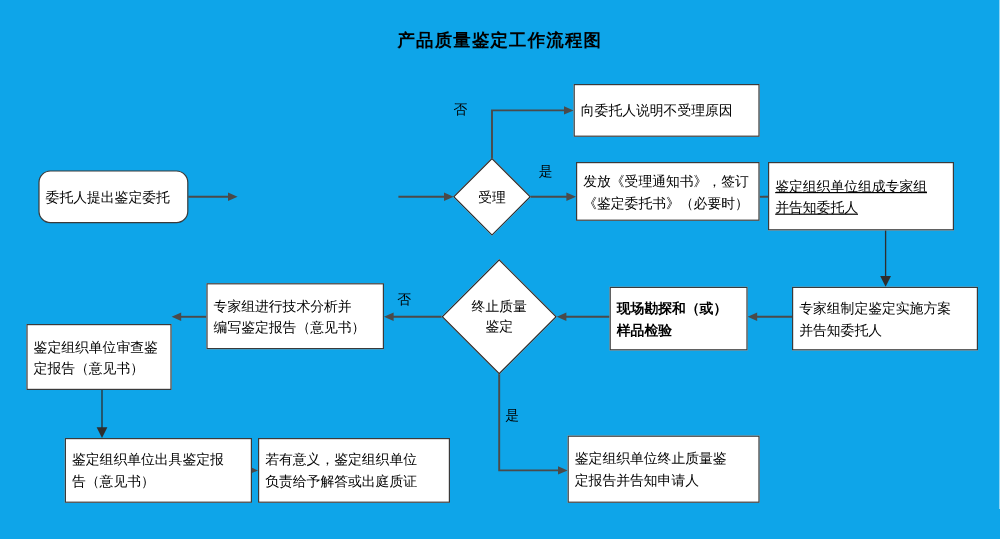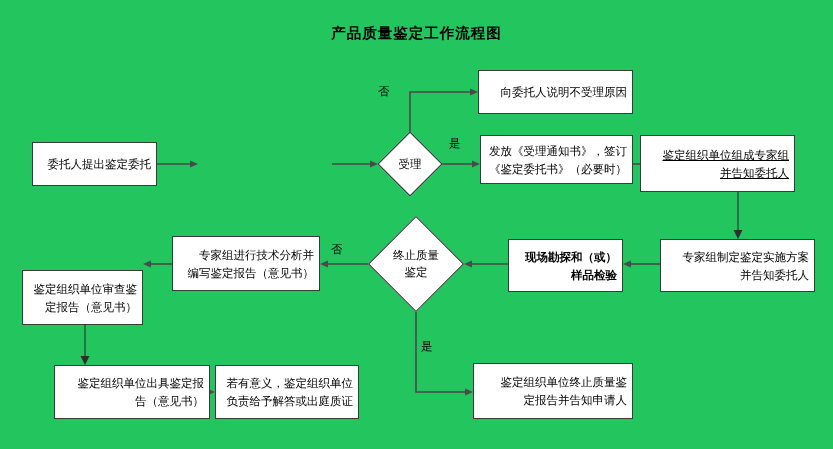--- a/index.html
+++ b/index.html
@@ -8,21 +8,21 @@
     background: #ffffff;
   }
   body {
     font-family: "DejaVu Sans", "Liberation Sans", sans-serif;
     color: #000000;
   }
   #canvas {
     position: relative;
     width: 833px;
     height: 449px;
-    background: #22c55e;
+    background: #0ea5e9;
     overflow: hidden;
   }
   #title {
     position: absolute;
     left: 0;
     top: 24px;
     width: 833px;
     text-align: center;
     font-size: 14.5px;
     font-weight: bold;
@@ -30,21 +30,21 @@
     color: #000;
   }
   .node {
     position: absolute;
     box-sizing: border-box;
     border: 1.4px solid #3a3a3a;
     background: #ffffff;
     display: flex;
     align-items: center;
     justify-content: center;
-    text-align: right;
+    text-align: left;
     font-size: 11.5px;
     line-height: 18px;
     color: #000;
     padding: 2px 5px;
   }
   .node .txt {
     display: block;
     width: 100%;
     white-space: pre-line;
   }
@@ -139,21 +139,21 @@
     <line class="thin" x1="85" y1="291" x2="85" y2="357"></line>
     <polygon points="85,365 80.5,356 89.5,356" fill="#2e2e2e"></polygon>
 
     <line x1="178" y1="392" x2="208" y2="392"></line>
     <polygon points="215,392 207,388.5 207,395.5" fill="#4a4a4a"></polygon>
 
     <polyline points="416,292 416,392 466,392"></polyline>
     <polygon points="473,392 465,388.5 465,395.5" fill="#4a4a4a"></polygon>
   </svg>
 
-  <div class="node" style="left:32px; top:142px; width:125px; height:44px;">
+  <div class="node" style="left:32px; top:142px; width:125px; height:44px;border-radius:10px;">
     <span class="txt">委托人提出鉴定委托</span>
   </div>
 
 
   <div class="diamond" style="left:387px; top:141px; width:46px; height:46px;">
     <div class="shape"></div>
     <div class="label">受理</div>
   </div>
 
   <div class="node" style="left:478px; top:70px; width:155px; height:44px;">
@@ -194,21 +194,21 @@
   <div class="node" style="left:22px; top:236px; width:121px; height:55px;margin-top:34px;">
     <span class="txt">鉴定组织单位审查鉴
 定报告（意见书）</span>
   </div>
 
   <div class="node" style="left:22px; top:365px; width:156px; height:54px;margin-left:32px;">
     <span class="txt">鉴定组织单位出具鉴定报
 告（意见书）</span>
   </div>
 
-  <div class="node" style="left:215px; top:365px; width:144px; height:54px;">
+  <div class="node" style="left:215px; top:365px; width:160px; height:54px;">
     <span class="txt">若有意义，鉴定组织单位
 负责给予解答或出庭质证</span>
   </div>
 
   <div class="node" style="left:473px; top:363px; width:160px; height:56px;">
     <span class="txt">鉴定组织单位终止质量鉴
 定报告并告知申请人</span>
   </div>
 
   <div class="edge-label" style="left:378px; top:85px;">否</div>

